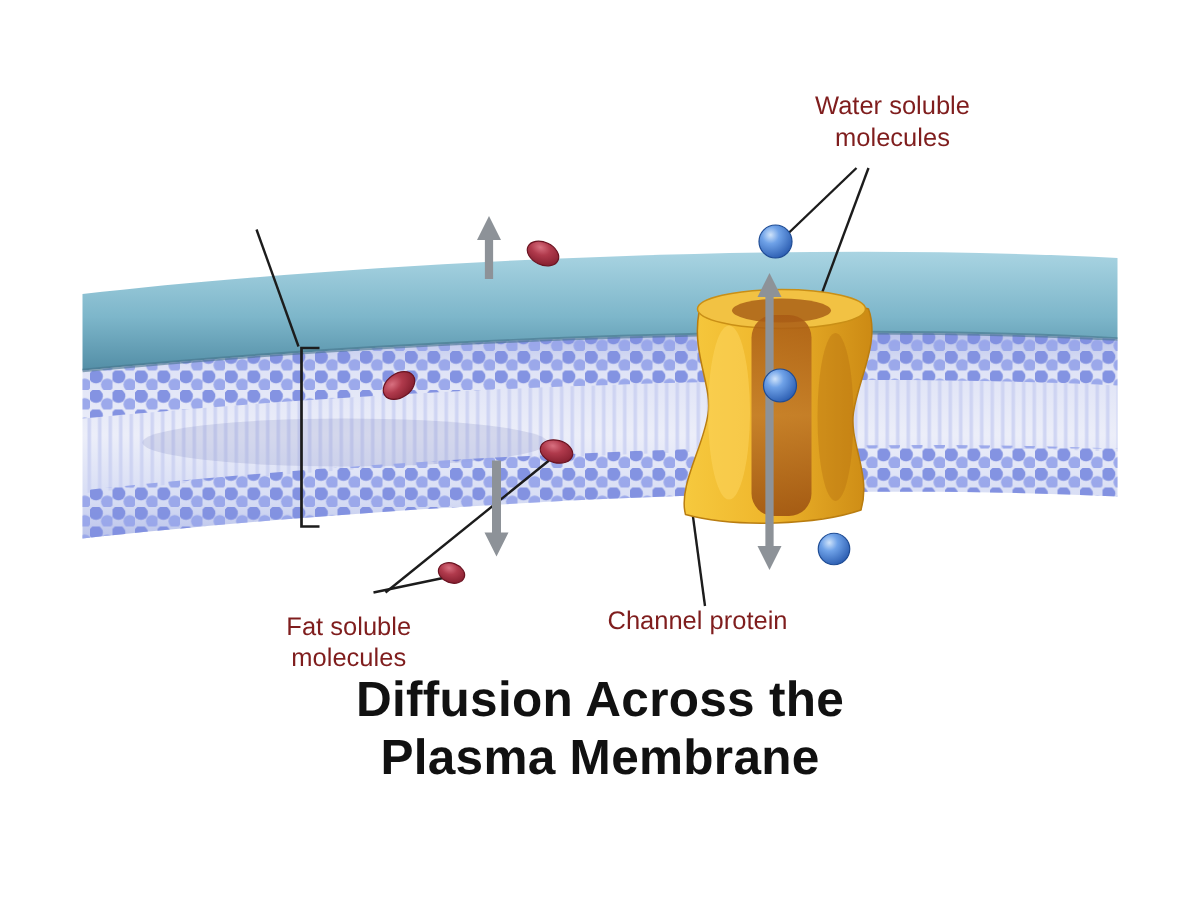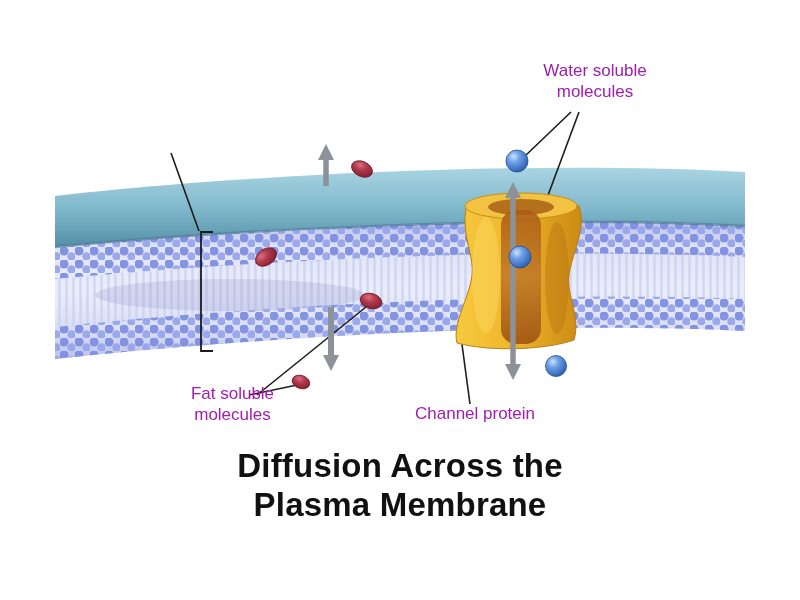--- a/index.html
+++ b/index.html
@@ -1,19 +1,19 @@
 <!DOCTYPE html>
 <html><head>
 <meta charset="utf-8">
 <style>
   html,body{margin:0;padding:0;background:#ffffff;}
   body{width:800px;height:600px;font-family:"Liberation Sans",sans-serif;}
   .stage{position:relative;width:800px;height:600px;overflow:hidden;background:#fff;}
   .stage svg{position:absolute;left:0;top:0;}
-  .label{position:absolute;color:#a21caf;font-size:17px;line-height:1.25;text-align:center;white-space:pre-line;}
+  .label{position:absolute;color:#7f1d1d;font-size:17px;line-height:1.25;text-align:center;white-space:pre-line;}
   .title{position:absolute;left:0;top:447px;width:800px;text-align:center;font-size:33px;
          font-weight:bold;line-height:1.18;white-space:pre-line;color:#111;letter-spacing:.2px;}
 </style>
 </head>
 <body>
 
 <div class="stage">
 
   <svg width="800" height="600" viewBox="0 0 800 600">
     <defs>
@@ -121,20 +121,20 @@
       <circle cx="517" cy="161" r="11" fill="url(#gradWater)" stroke="#1f4c94" stroke-width="0.8"></circle>
       <circle cx="520" cy="257" r="11" fill="url(#gradWater)" stroke="#1f4c94" stroke-width="0.8"></circle>
       <circle cx="556" cy="366" r="10.5" fill="url(#gradWater)" stroke="#1f4c94" stroke-width="0.8"></circle>
     </g>
   </svg>
 
 
   <div class="label" style="left:500px;top:60px;width:190px;">Water soluble
 molecules</div>
 
-  <div class="label" style="left:140px;top:383px;width:185px;text-align:center;">Fat soluble
+  <div class="label" style="left:140px;top:407px;width:185px;text-align:center;">Fat soluble
 molecules</div>
 
-  <div class="label" style="left:370px;top:403px;width:210px;">Channel protein</div>
+  <div class="label" style="left:360px;top:403px;width:210px;">Channel protein</div>
 
   <div class="title">Diffusion Across the
 Plasma Membrane</div>
 </div>
 
 </body></html>

